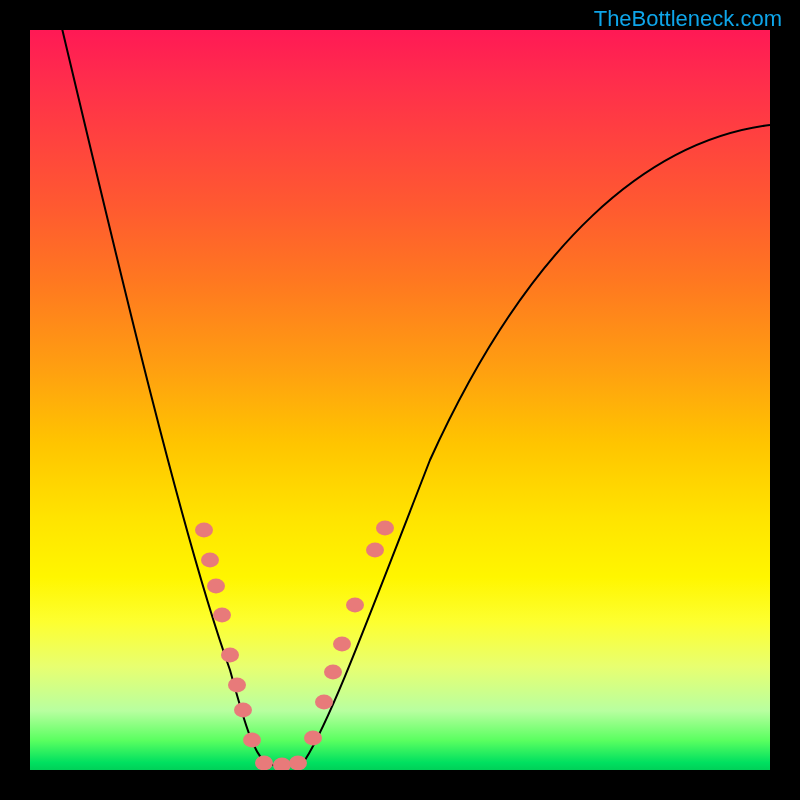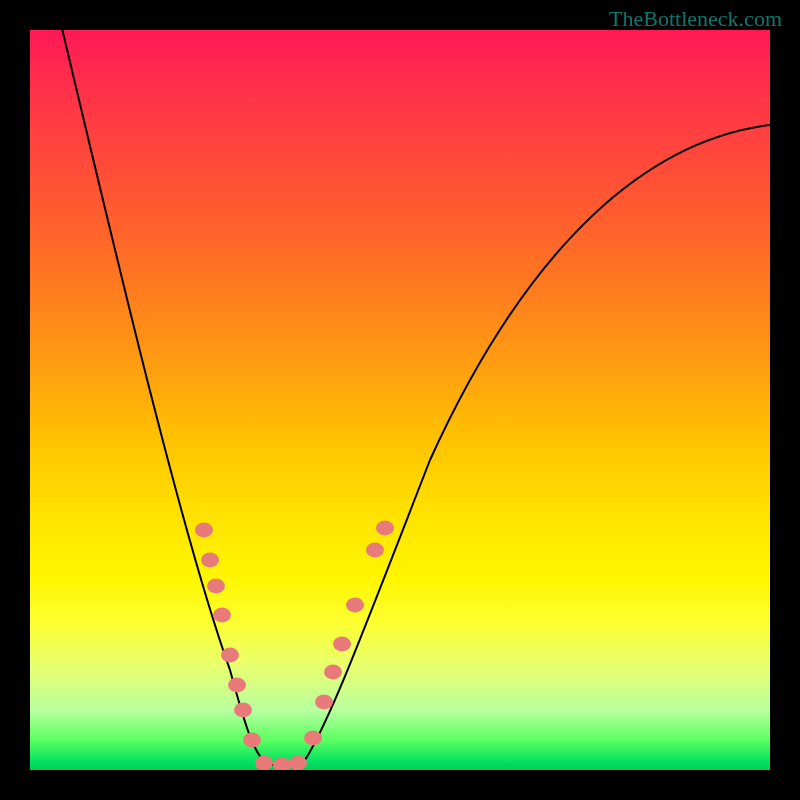--- a/index.html
+++ b/index.html
@@ -8,25 +8,24 @@
     height: 800px;
     background: #000;
     position: relative;
     overflow: hidden;
     font-family: Arial, sans-serif;
   }
   .watermark {
     position: absolute;
     top: 6px;
     right: 18px;
-    color: #0f766e;
+    color: #0ea5e9;
     font-size: 22px;
     font-weight: 500;
     z-index: 10;
-    font-family: Liberation Serif, serif;
   }
   .plot-area {
     position: absolute;
     top: 30px;
     left: 30px;
     width: 740px;
     height: 740px;
     background: linear-gradient(to bottom,
       #ff1955 0%,
       #ff2b4d 6%,

